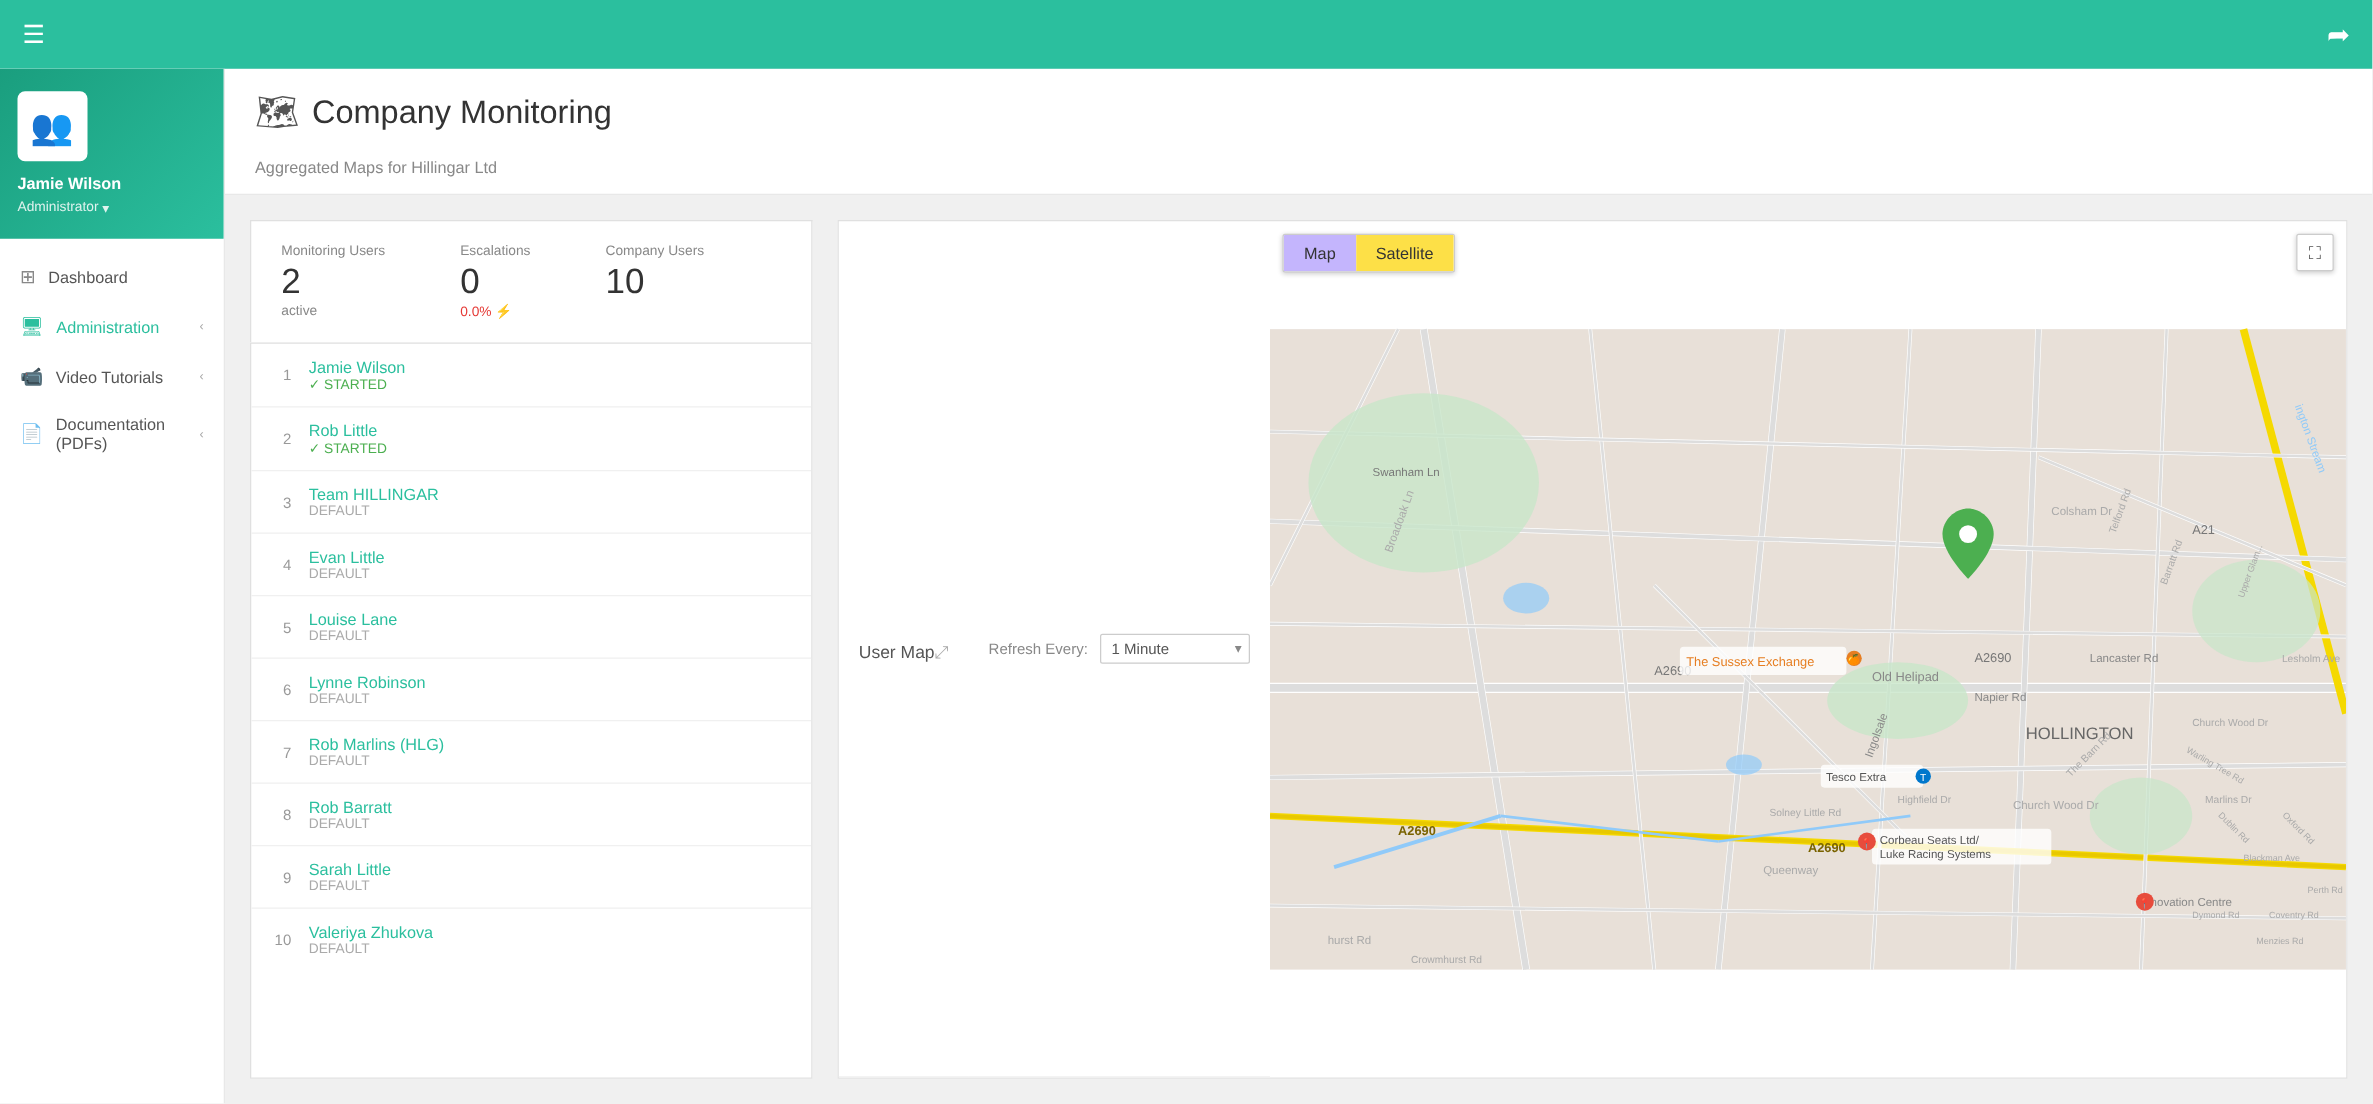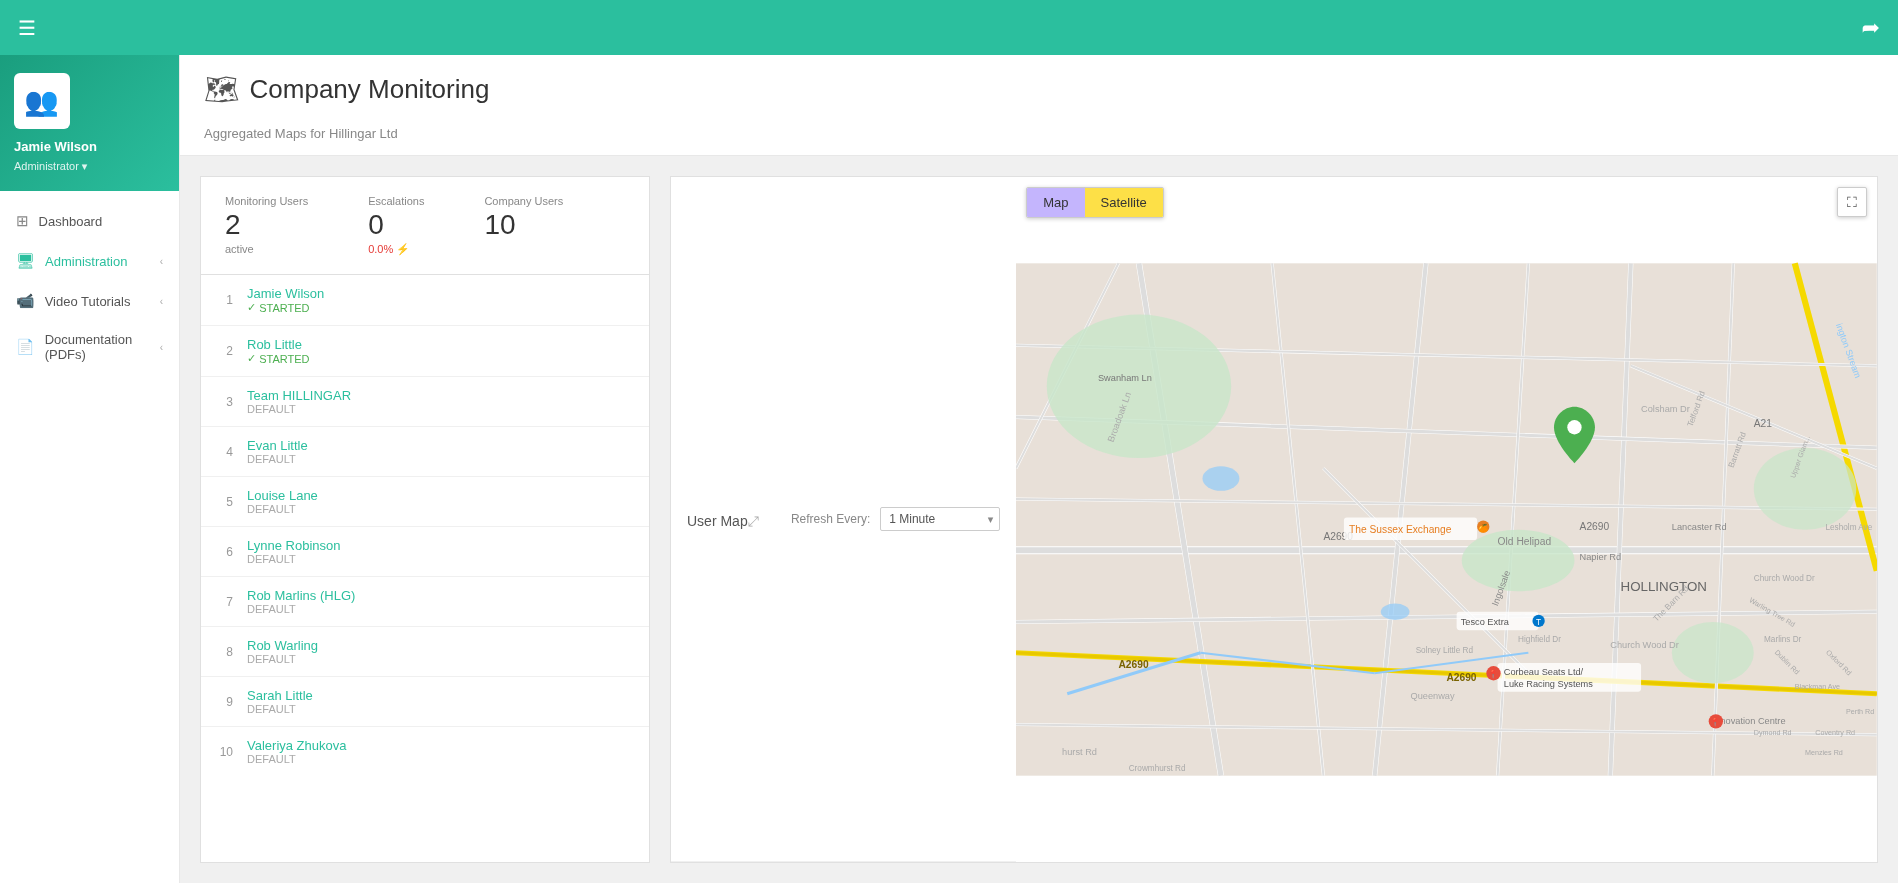--- a/index.html
+++ b/index.html
@@ -386,21 +386,21 @@
             <div class="user-row">
               <span class="user-num">7</span>
               <div class="user-info">
                 <div class="user-name">Rob Marlins (HLG)</div>
                 <div class="user-status default">DEFAULT</div>
               </div>
             </div>
             <div class="user-row">
               <span class="user-num">8</span>
               <div class="user-info">
-                <div class="user-name">Rob Warling</div>
+                <div class="user-name">Rob Barratt</div>
                 <div class="user-status default">DEFAULT</div>
               </div>
             </div>
             <div class="user-row">
               <span class="user-num">9</span>
               <div class="user-info">
                 <div class="user-name">Sarah Little</div>
                 <div class="user-status default">DEFAULT</div>
               </div>
             </div>

